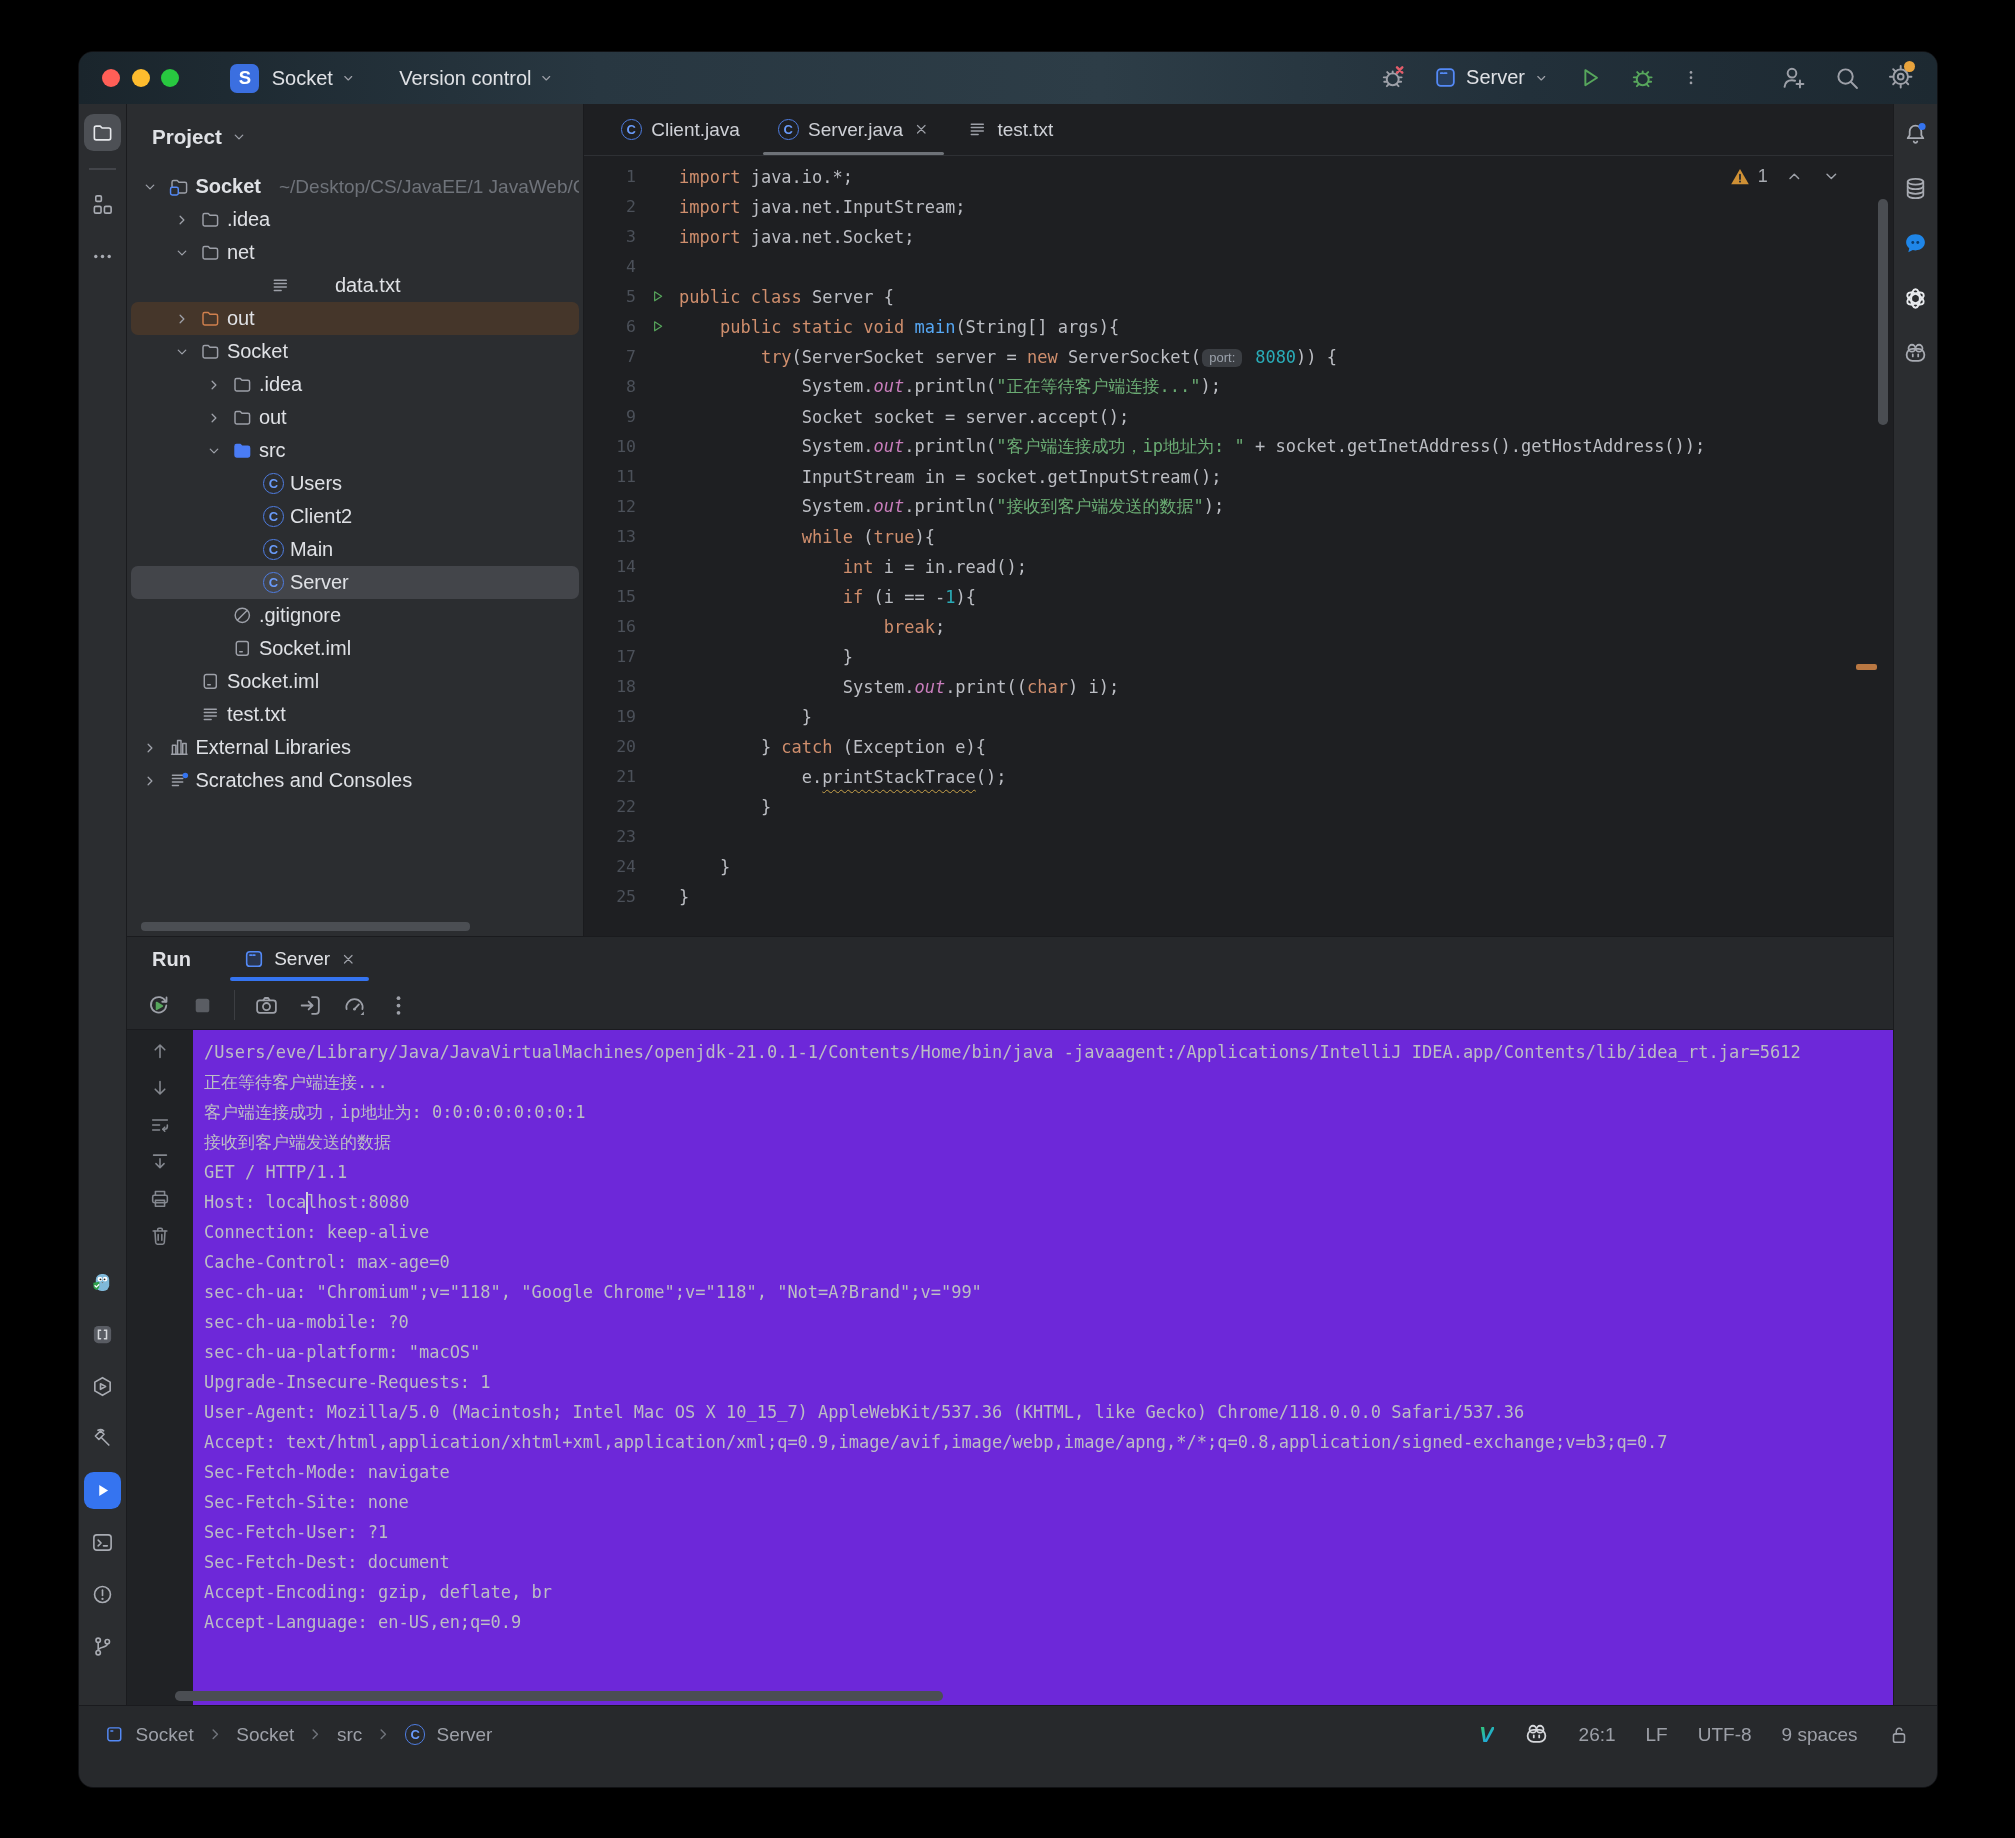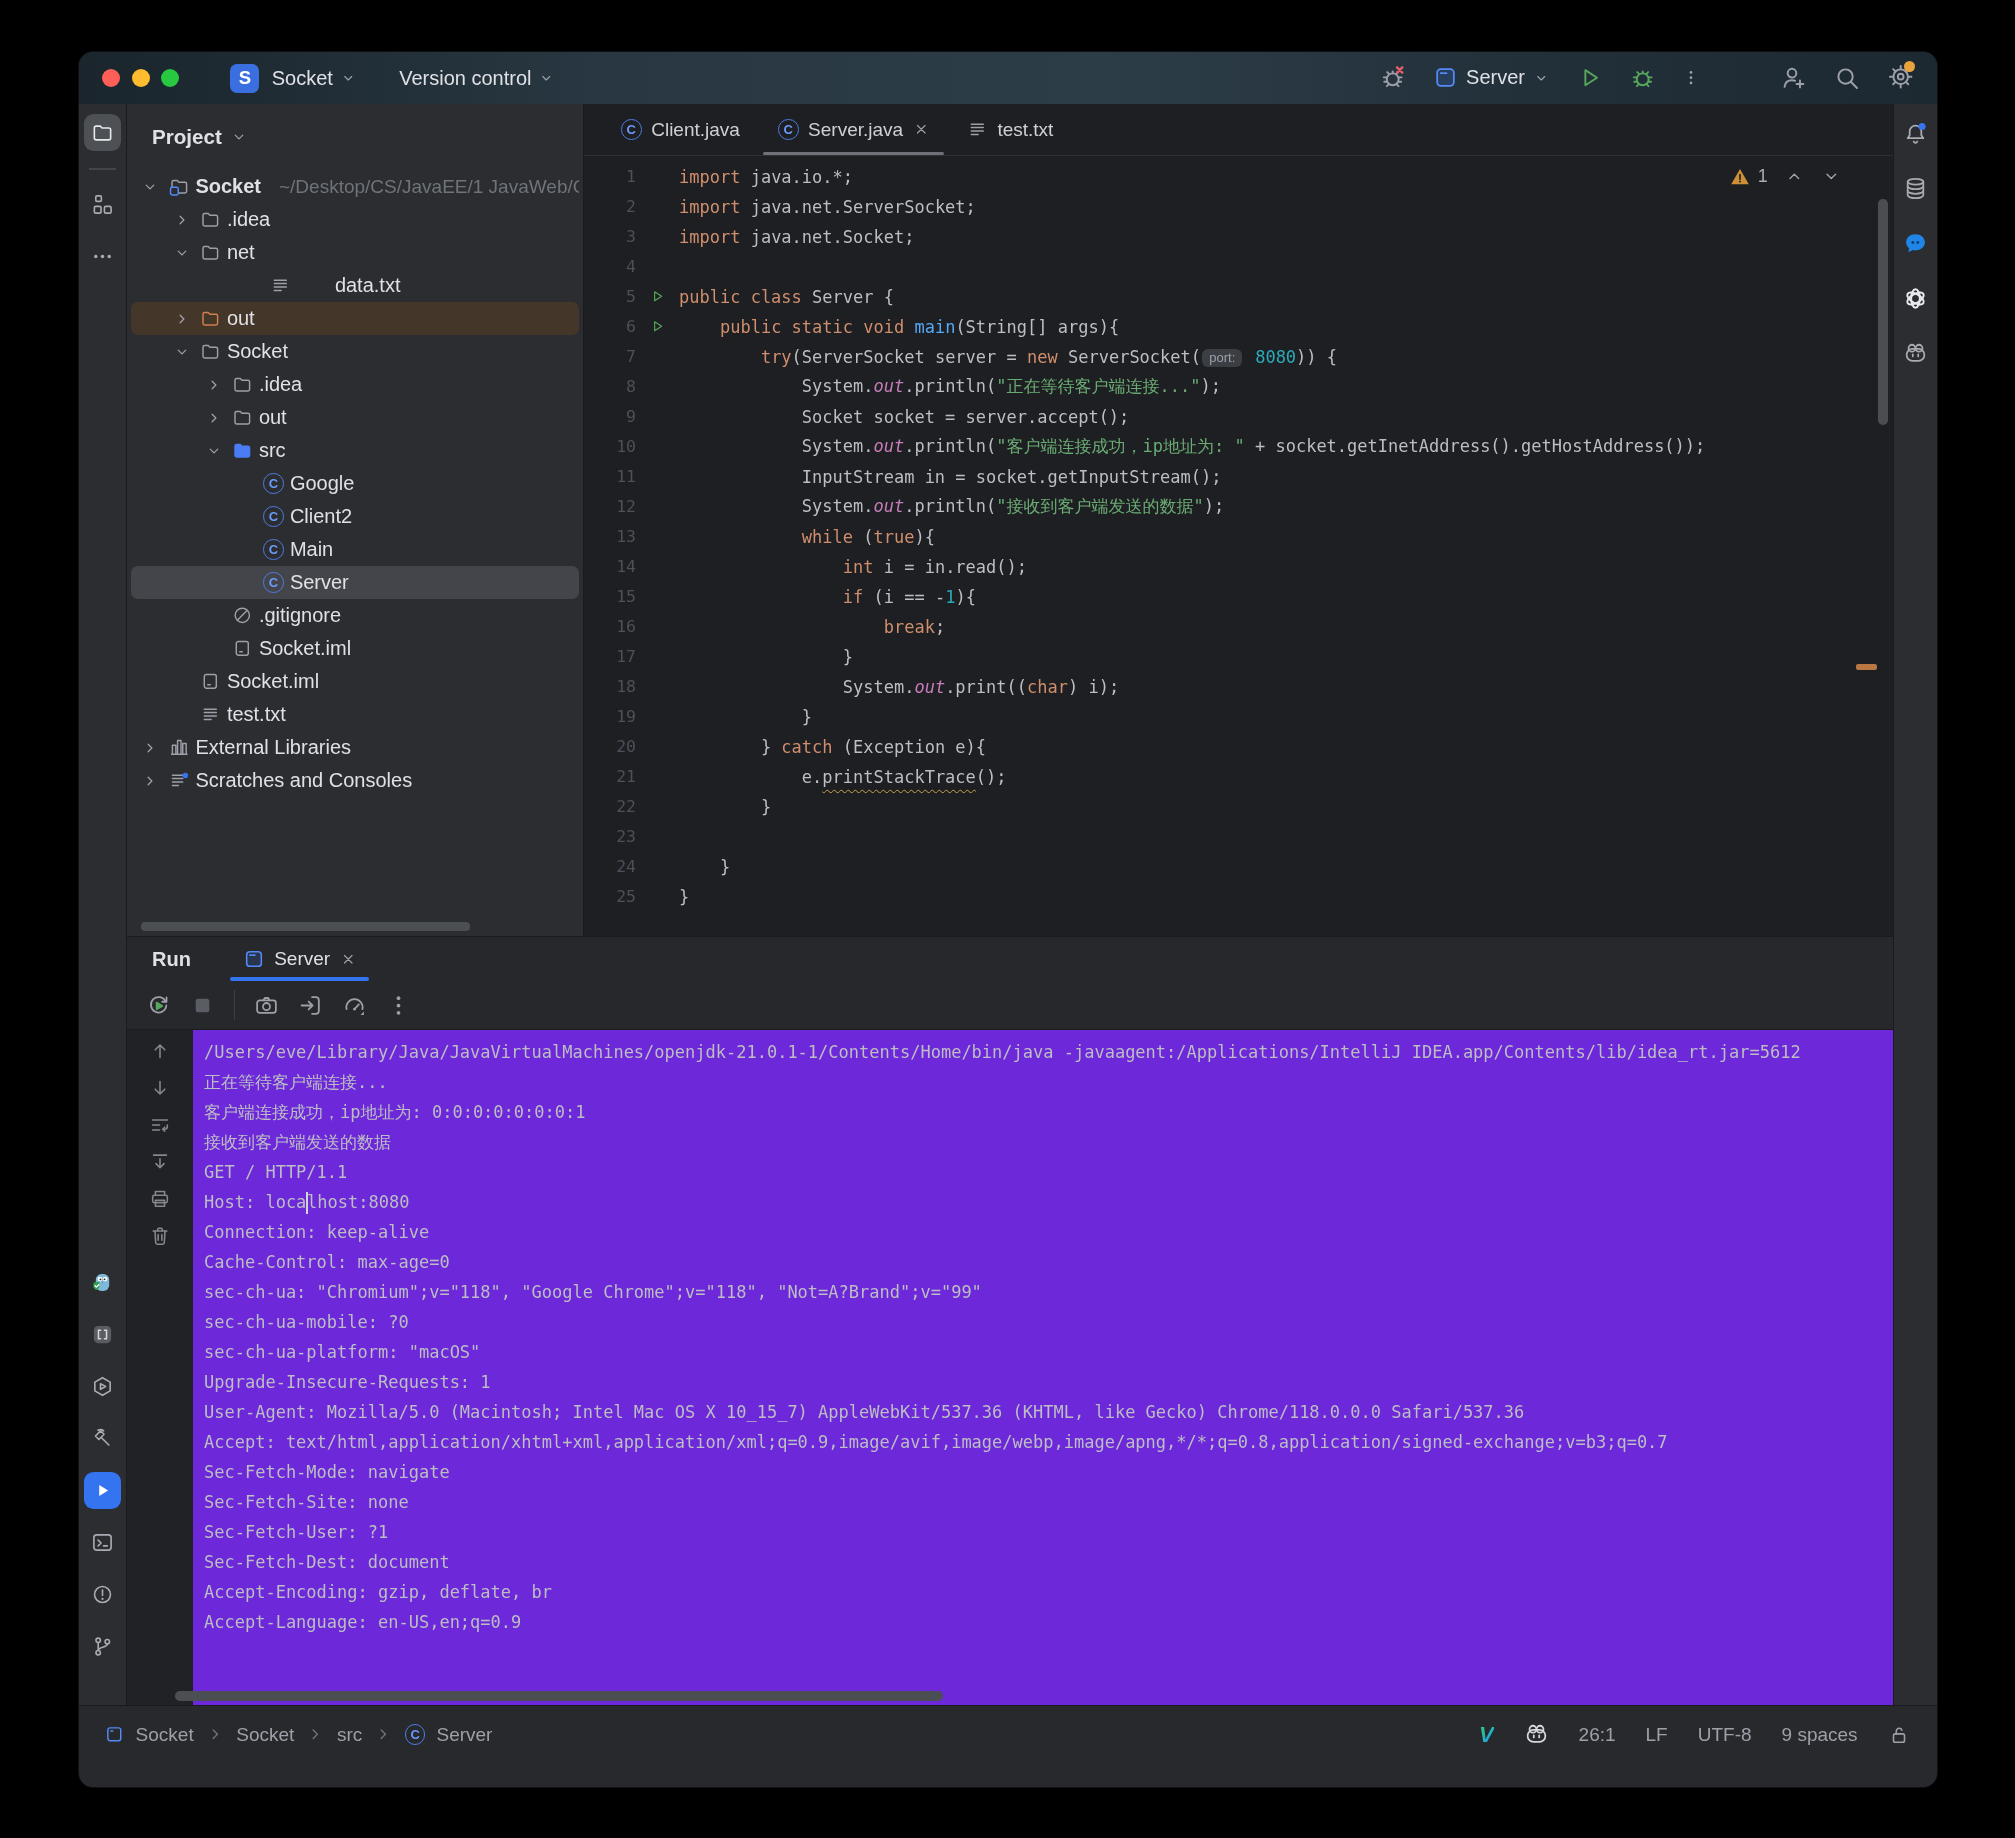--- a/index.html
+++ b/index.html
@@ -510,21 +510,21 @@
                       <path d="M3.5 7.2c0-1 .8-1.9 1.9-1.9h4.2l2 2h7c1 0 1.9.9 1.9 1.9v8.6c0 1-.8 1.9-1.9 1.9H5.4c-1 0-1.9-.8-1.9-1.9z" fill="#4a7cf5" stroke="#4a7cf5" stroke-width="1.7" stroke-linejoin="round"></path>
                     </svg>
                   </span>
                   <span class="tlabel">src</span>
                 </div>
                 <div class="trow" style="padding-left: 100px;">
                   <span class="chev"></span>
                   <span class="ticon">
                     <span class="clsbadge">C</span>
                   </span>
-                  <span class="tlabel">Google</span>
+                  <span class="tlabel">Users</span>
                 </div>
                 <div class="trow" style="padding-left: 100px;">
                   <span class="chev"></span>
                   <span class="ticon">
                     <span class="clsbadge">C</span>
                   </span>
                   <span class="tlabel">Client2</span>
                 </div>
                 <div class="trow" style="padding-left: 100px;">
                   <span class="chev"></span>
@@ -661,21 +661,21 @@
             <div class="editorbody">
               <div id="code">
                   <div class="cline">
                     <span class="lnum">1</span>
                     <span class="lrun"></span>
                     <span class="ltext"><span class="tok-kw">import</span><span> java.io.*;</span></span>
                   </div>
                   <div class="cline">
                     <span class="lnum">2</span>
                     <span class="lrun"></span>
-                    <span class="ltext"><span class="tok-kw">import</span><span> java.net.ServerSocket;</span></span>
+                    <span class="ltext"><span class="tok-kw">import</span><span> java.net.InputStream;</span></span>
                   </div>
                   <div class="cline">
                     <span class="lnum">3</span>
                     <span class="lrun"></span>
                     <span class="ltext"><span class="tok-kw">import</span><span> java.net.Socket;</span></span>
                   </div>
                   <div class="cline">
                     <span class="lnum">4</span>
                     <span class="lrun"></span>
                     <span class="ltext"></span>

